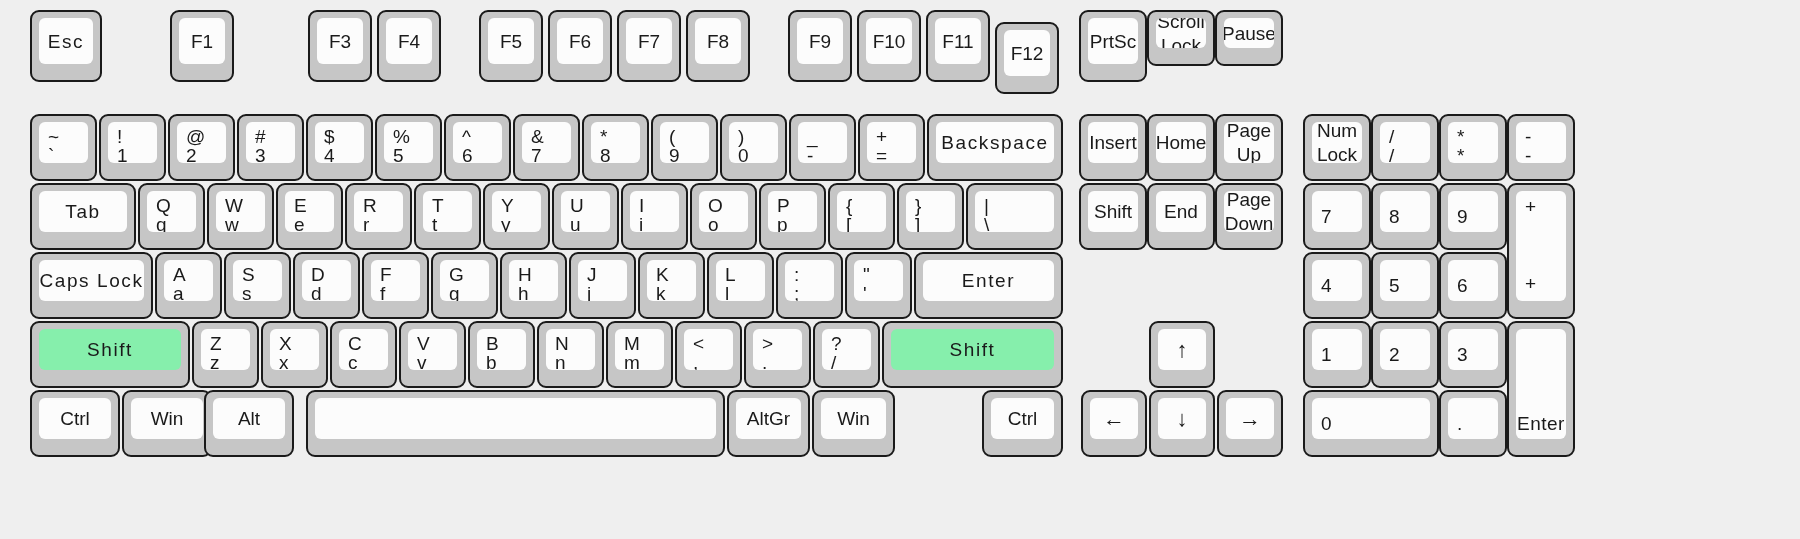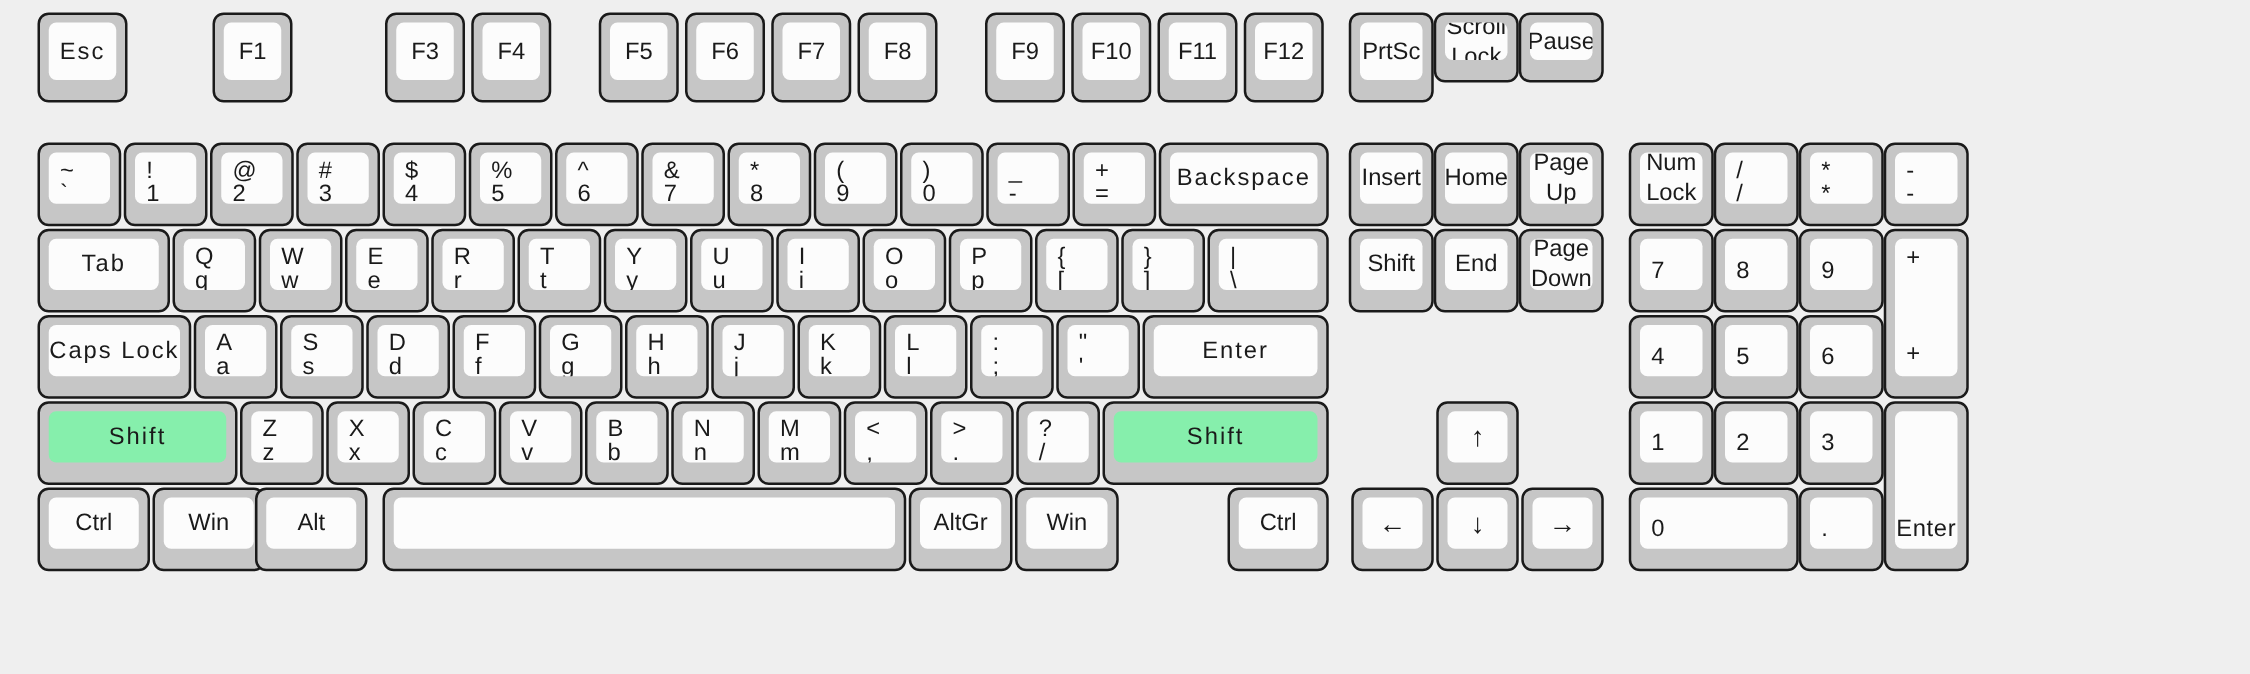--- a/index.html
+++ b/index.html
@@ -156,21 +156,21 @@
     <div class="key" style="left: 837px; top: 10px; width: 64px; height: 72px;">
       <div class="cap c1 tight">
         <span class="lg">F10</span>
       </div>
     </div>
     <div class="key" style="left: 906px; top: 10px; width: 64px; height: 72px;">
       <div class="cap c1 tight">
         <span class="lg">F11</span>
       </div>
     </div>
-    <div class="key" style="left: 975px; top: 10px; width: 64px; height: 72px;">
+    <div class="key" style="left: 975px; top: 22px; width: 64px; height: 72px;">
       <div class="cap c1 tight">
         <span class="lg">F12</span>
       </div>
     </div>
     <div class="key" style="left: 1059px; top: 10px; width: 68px; height: 72px;">
       <div class="cap c1 tight">
         <span class="lg">PrtSc</span>
       </div>
     </div>
     <div class="key" style="left: 1127px; top: 10px; width: 68px; height: 56px;">

